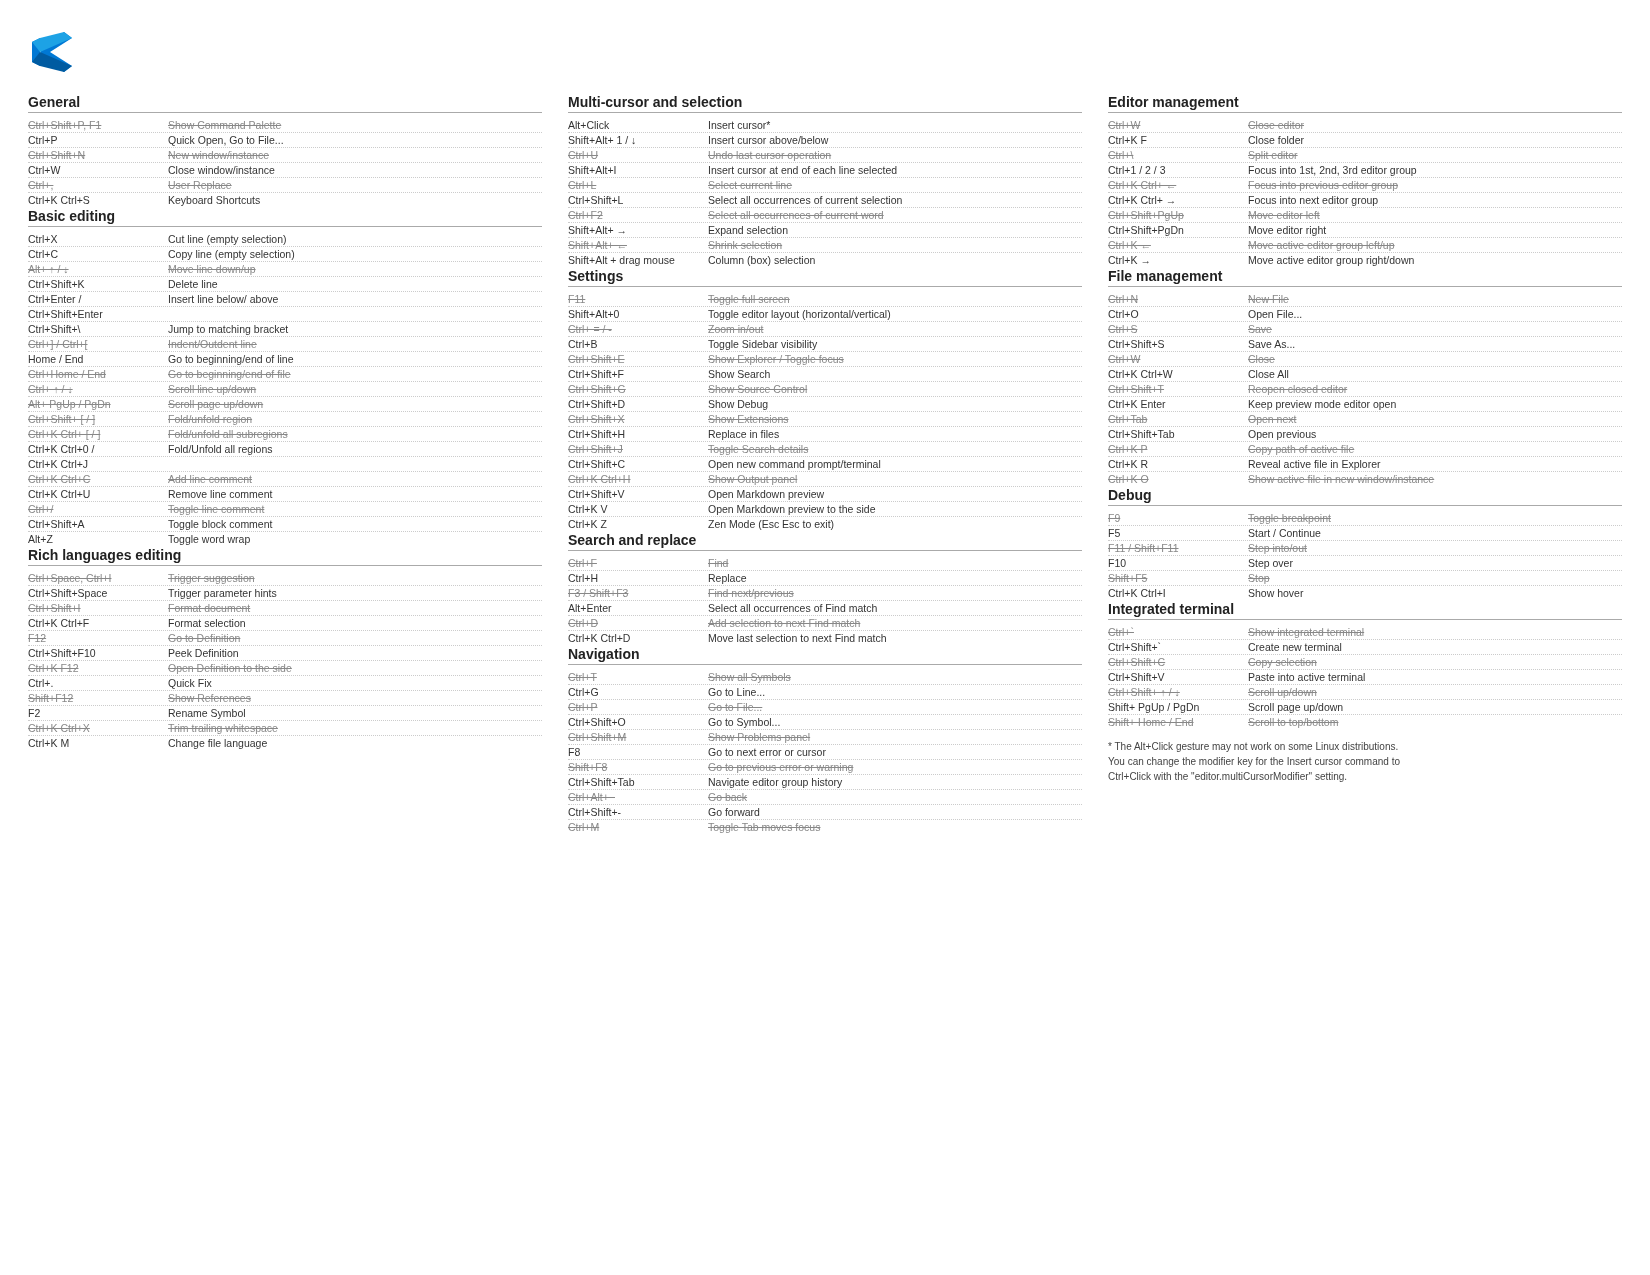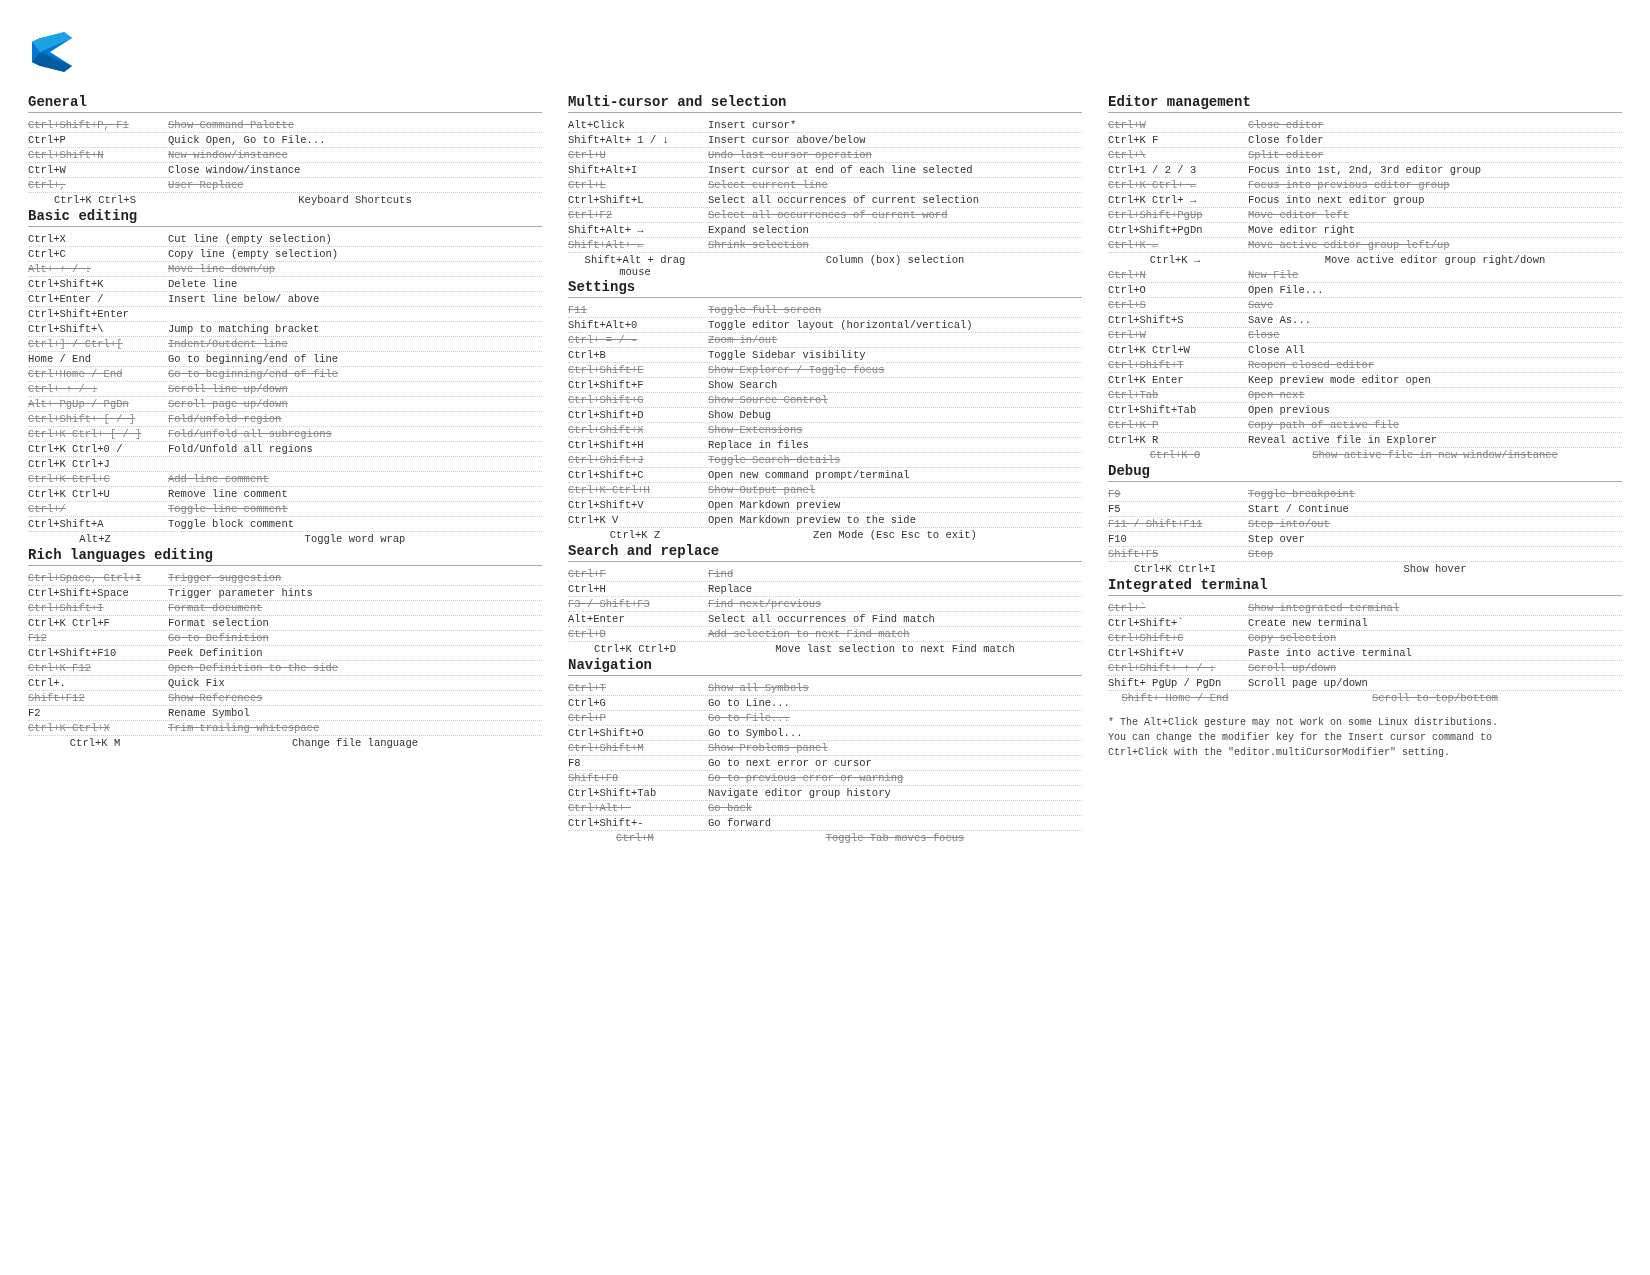--- a/index.html
+++ b/index.html
@@ -30,21 +30,20 @@
       line-height: 1.1;
     }
     .header-text p {
       font-size: 13px;
       color: #555;
       margin-top: 2px;
     }
     .columns {
       display: flex;
       gap: 26px;
-      font-family: Liberation Mono, monospace;
     }
     .col {
       flex: 1;
       min-width: 0;
     }
     .section-title {
       font-size: 14px;
       font-weight: bold;
       border-bottom: 1px solid #aaa;
       padding-bottom: 2px;
@@ -56,21 +55,20 @@
     }
     .shortcut-row {
       display: flex;
       align-items: baseline;
       padding: 1px 0;
       border-bottom: 1px dotted #ccc;
       min-height: 15px;
     }
     .shortcut-row:last-child {
       border-bottom: none;
-      text-align: center;
     }
     .key-col {
       width: 140px;
       min-width: 140px;
       font-size: 10.5px;
       color: #333;
       padding-right: 6px;
       flex-shrink: 0;
     }
     .desc-col {
@@ -503,20 +501,21 @@
         <div class="shortcut-row strikethrough">
           <span class="key-col">Ctrl+K ←</span>
           <span class="desc-col">Move active editor group left/up</span>
         </div>
         <div class="shortcut-row">
           <span class="key-col">Ctrl+K →</span>
           <span class="desc-col">Move active editor group right/down</span>
         </div>
       </div>
       <div>
+        <div class="section-title">File management</div>
         <div class="shortcut-row strikethrough">
           <span class="key-col">Ctrl+N</span>
           <span class="desc-col">New File</span>
         </div>
         <div class="shortcut-row">
           <span class="key-col">Ctrl+O</span>
           <span class="desc-col">Open File...</span>
         </div>
         <div class="shortcut-row strikethrough">
           <span class="key-col">Ctrl+S</span>

